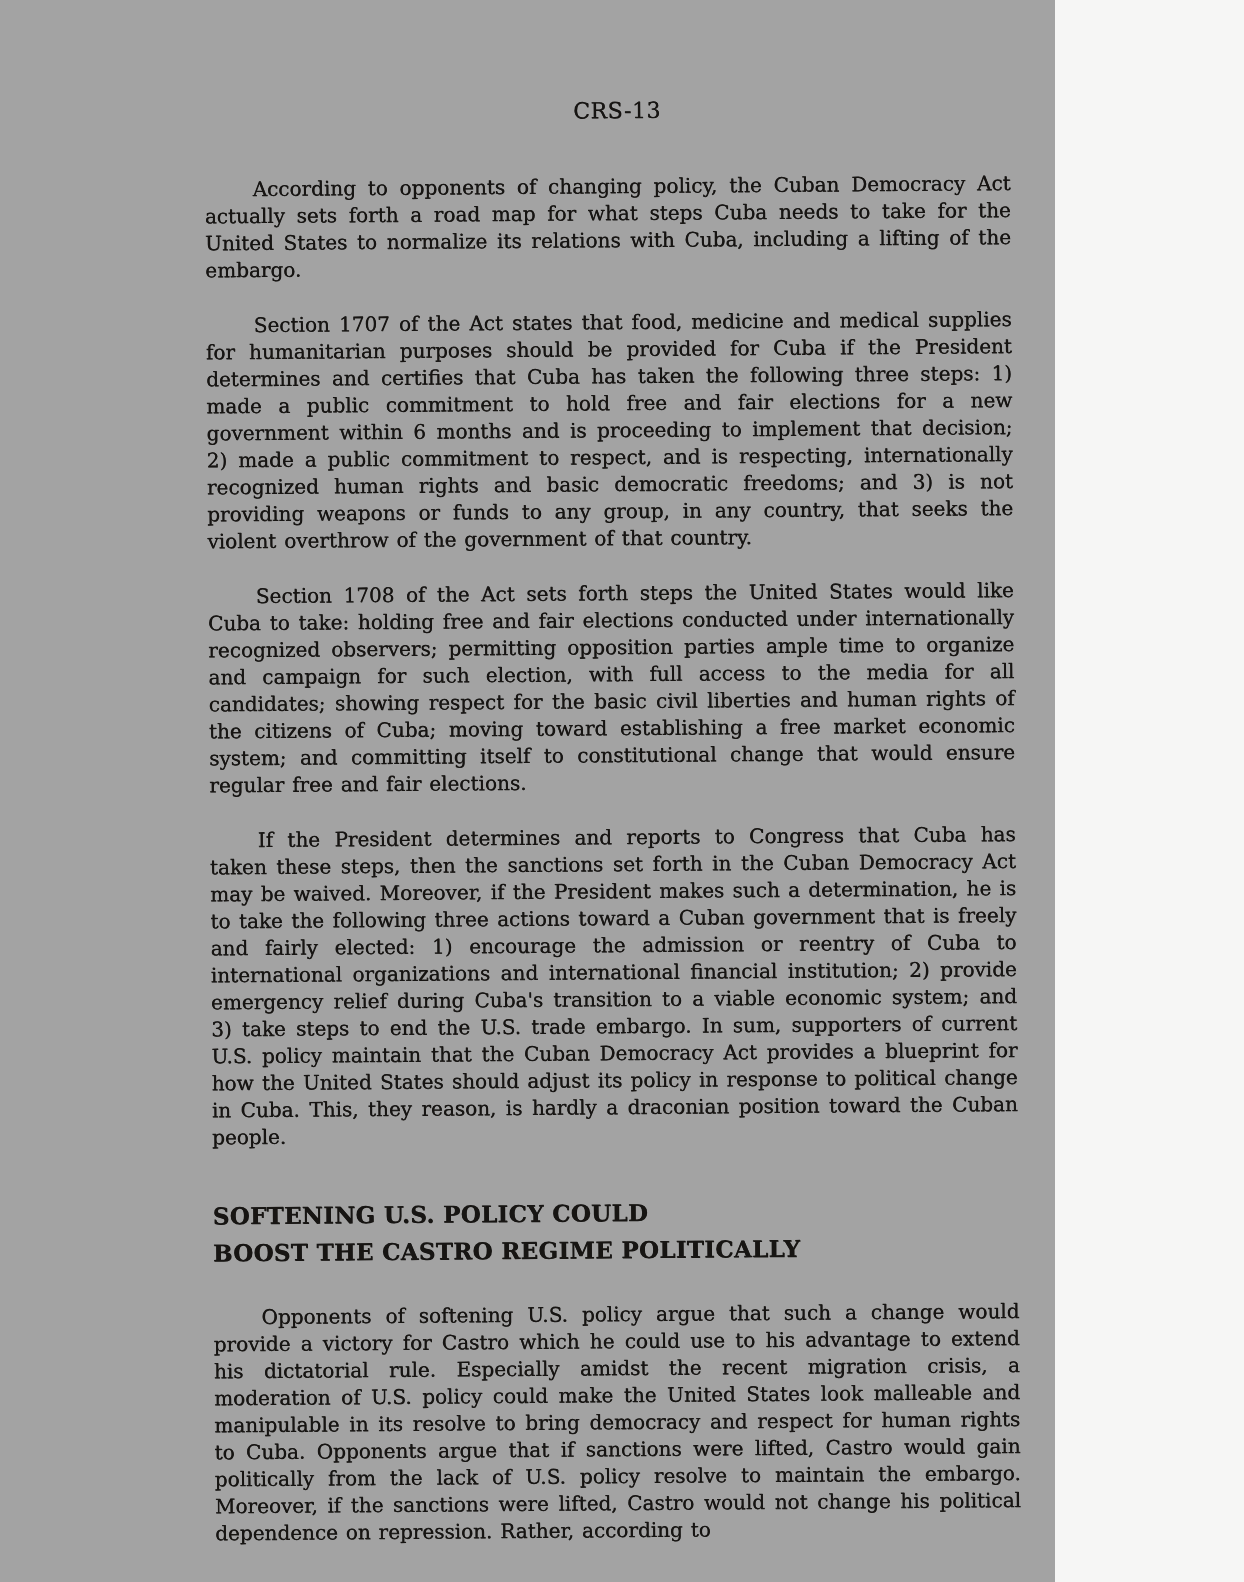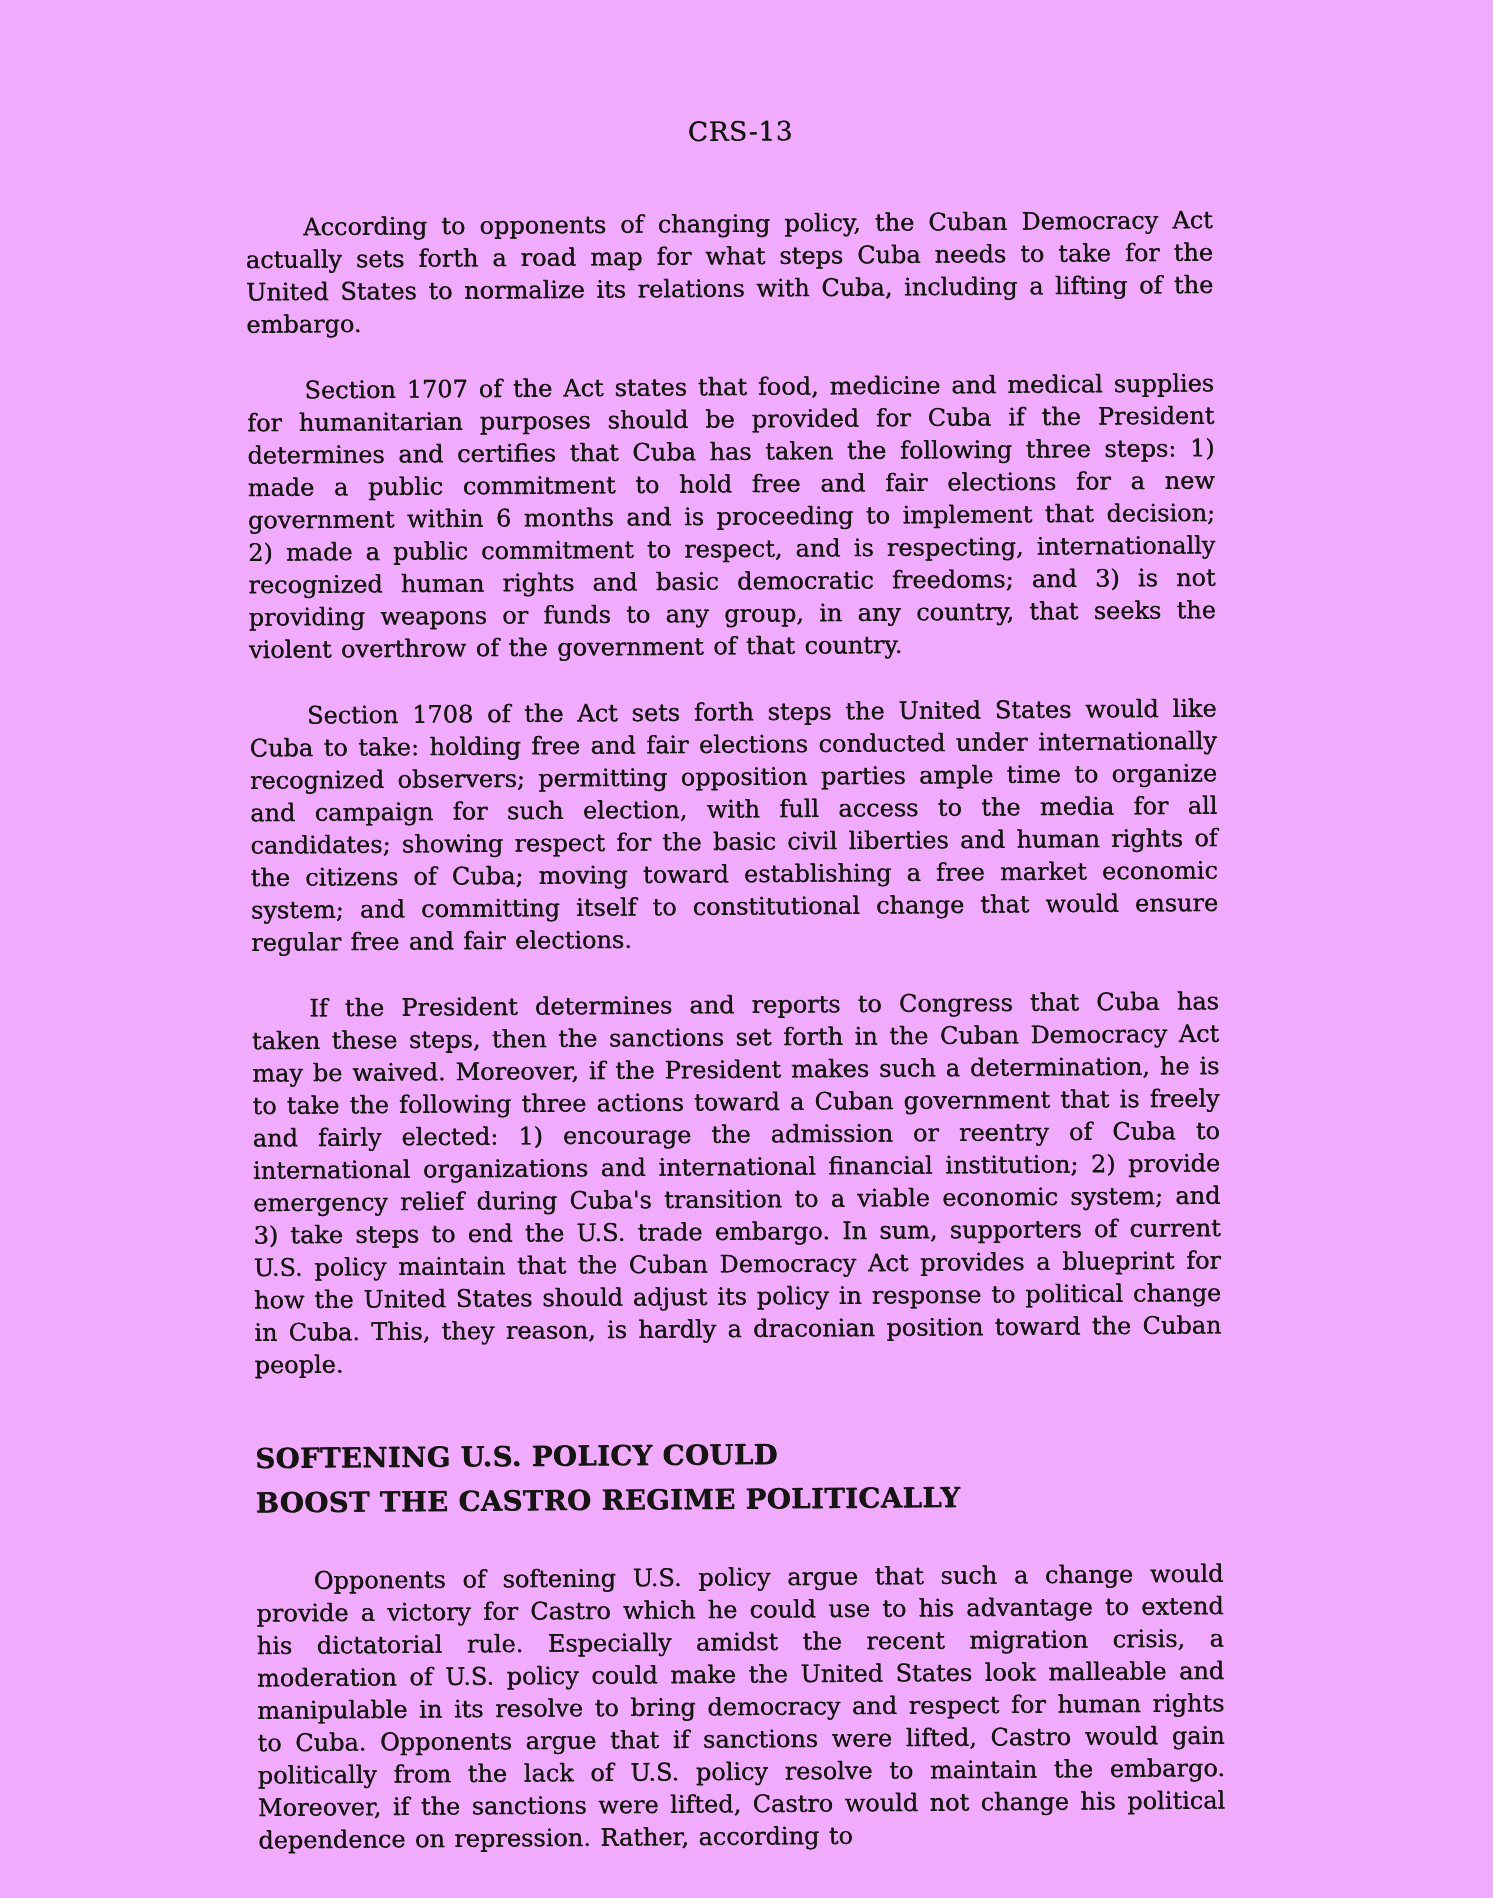--- a/index.html
+++ b/index.html
@@ -2,23 +2,23 @@
 <html><head>
 <meta charset="utf-8">
 <style>
   html, body {
     margin: 0;
     padding: 0;
     background: #f6f6f5;
   }
   .page {
     position: relative;
-    width: 1244px;
+    width: 1055px;
     height: 1582px;
-    background: #f0abfc;
+    background: #a3a3a3;
     overflow: hidden;
     color: #171513;
     font-family: "DejaVu Serif", "Liberation Serif", serif;
     text-decoration: underline;
   }
   .sheet {
     position: absolute;
     top: 0; left: 0; right: 0;
     transform: rotate(-0.45deg);
     transform-origin: 620px 110px;

